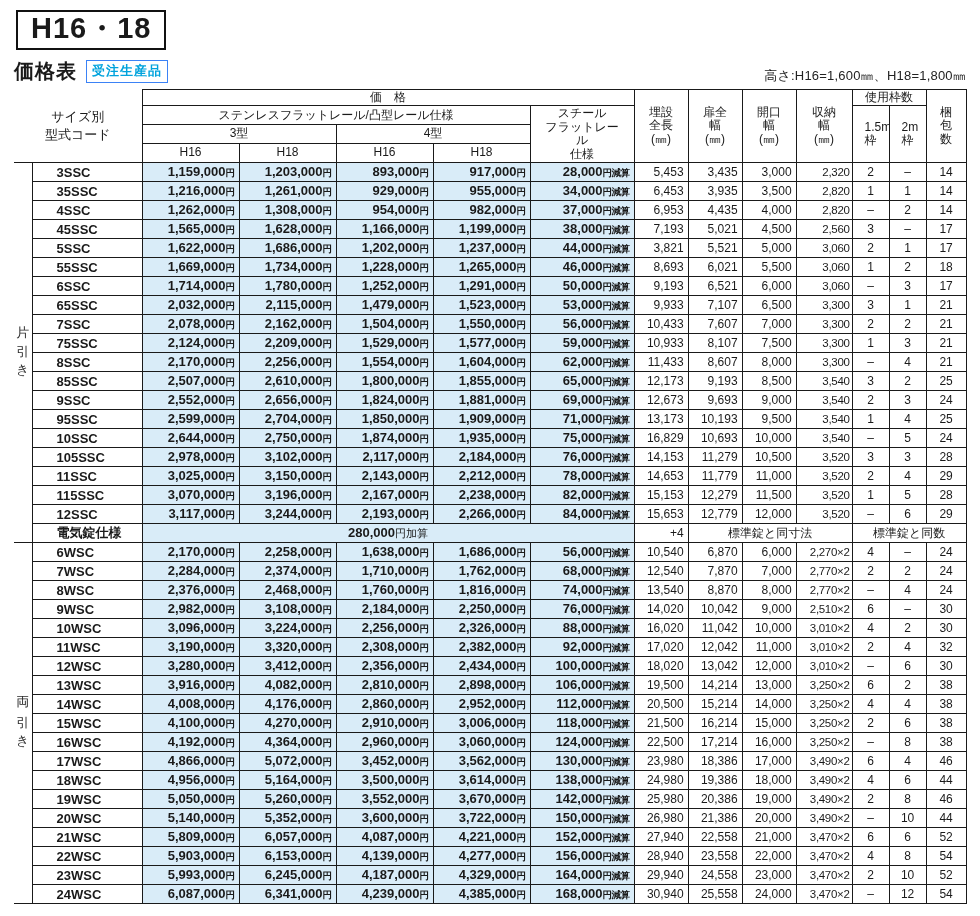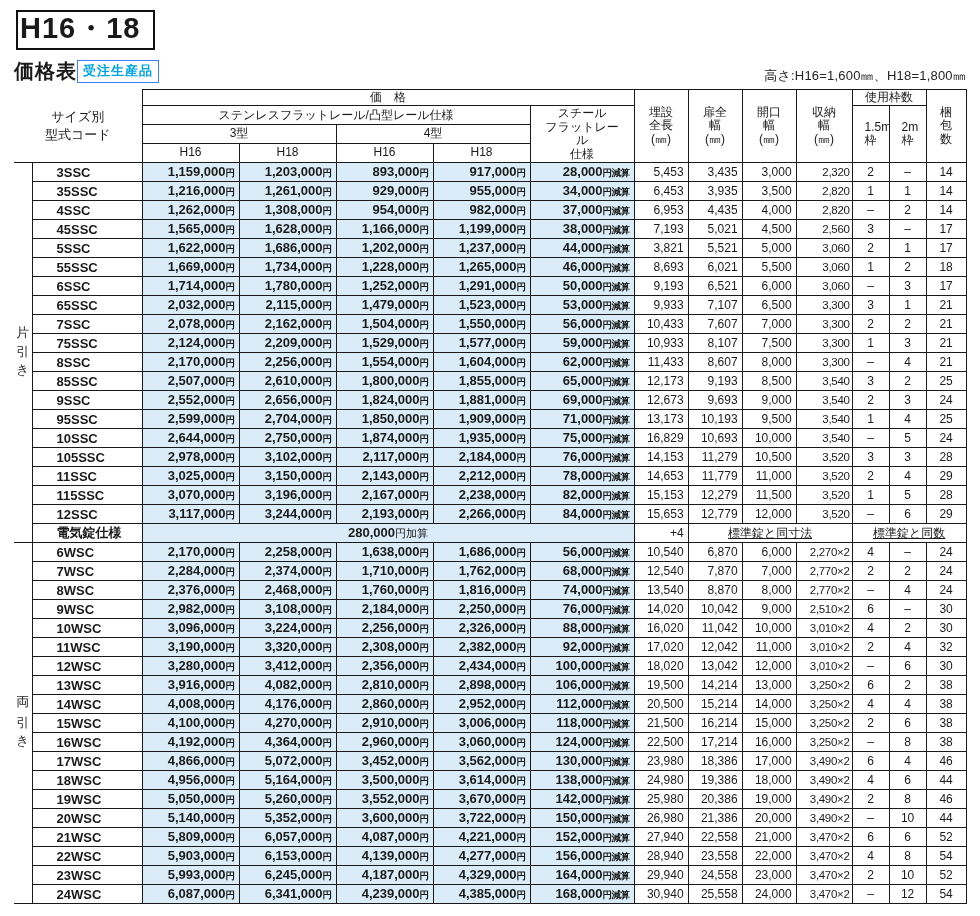--- a/index.html
+++ b/index.html
@@ -3,26 +3,26 @@
 <meta charset="utf-8">
 <style>
   html,body{margin:0;padding:0;background:#ffffff;}
   body{
     width:980px;height:916px;overflow:hidden;
     font-family:"Liberation Sans","DejaVu Sans",sans-serif;
     color:#1a1a1a;-webkit-font-smoothing:antialiased;
   }
   .model-box{
     display:inline-block;border:2px solid #111;margin:10px 0 0 16px;
-    padding:1px 13px 3px 2px;font-size:29px;font-weight:bold;letter-spacing:1px;line-height:1.1;
+    padding:1px 13px 3px 13px;font-size:29px;font-weight:bold;letter-spacing:1px;line-height:1.1;
   }
   .subhead{
     width:952px;margin:8px 0 4px 14px;display:flex;align-items:flex-end;justify-content:space-between;
   }
-  .subhead-left{display:flex;align-items:center;}
+  .subhead-left{display:flex;align-items:center;gap:9px;}
   .section-title{font-size:20px;font-weight:bold;letter-spacing:1px;}
   .badge{
     border:1px solid #3b82f6;color:#00a3dd;font-size:13px;font-weight:bold;
     padding:1px 5px 2px 5px;letter-spacing:1px;
   }
   .height-note{font-size:13px;color:#222;letter-spacing:0.2px;}
   table{
     border-collapse:collapse;table-layout:fixed;width:952px;margin:2px 0 0 14px;
   }
   th,td{border:1px solid #1a1a1a;padding:0 3px;overflow:hidden;}
@@ -35,21 +35,21 @@
     writing-mode:vertical-rl;text-orientation:upright;display:inline-block;
     font-size:13px;letter-spacing:20px;color:#2a2a2a;line-height:1;padding-top:4px;
   }
   td.code-cell{font-weight:bold;font-size:13px;text-align:left;padding-left:24px;white-space:nowrap;}
   td.blue{background:#d9ecf8;}
   td.price-cell{text-align:right;font-weight:bold;font-size:13px;padding-right:4px;white-space:nowrap;}
   td.price-cell .unit{font-size:9.5px;font-weight:bold;letter-spacing:-0.5px;}
   td.num-cell{text-align:right;font-size:12px;padding-right:4px;white-space:nowrap;}
   td.fit{font-size:11.5px;padding-right:2px;letter-spacing:-0.3px;}
   td.cnt-cell{text-align:center;font-size:12px;}
-  td.span-center{text-align:center;font-size:12px;white-space:nowrap;text-decoration:underline;}
+  td.span-center{text-align:center;font-size:12px;white-space:nowrap;}
   td.special-price{text-align:center;font-weight:bold;font-size:13px;}
   td.special-price .unit{font-size:11px;font-weight:normal;text-align:right;}
 </style>
 </head>
 <body>
 
 
 
 <div class="model-box">H16・18</div>
 

